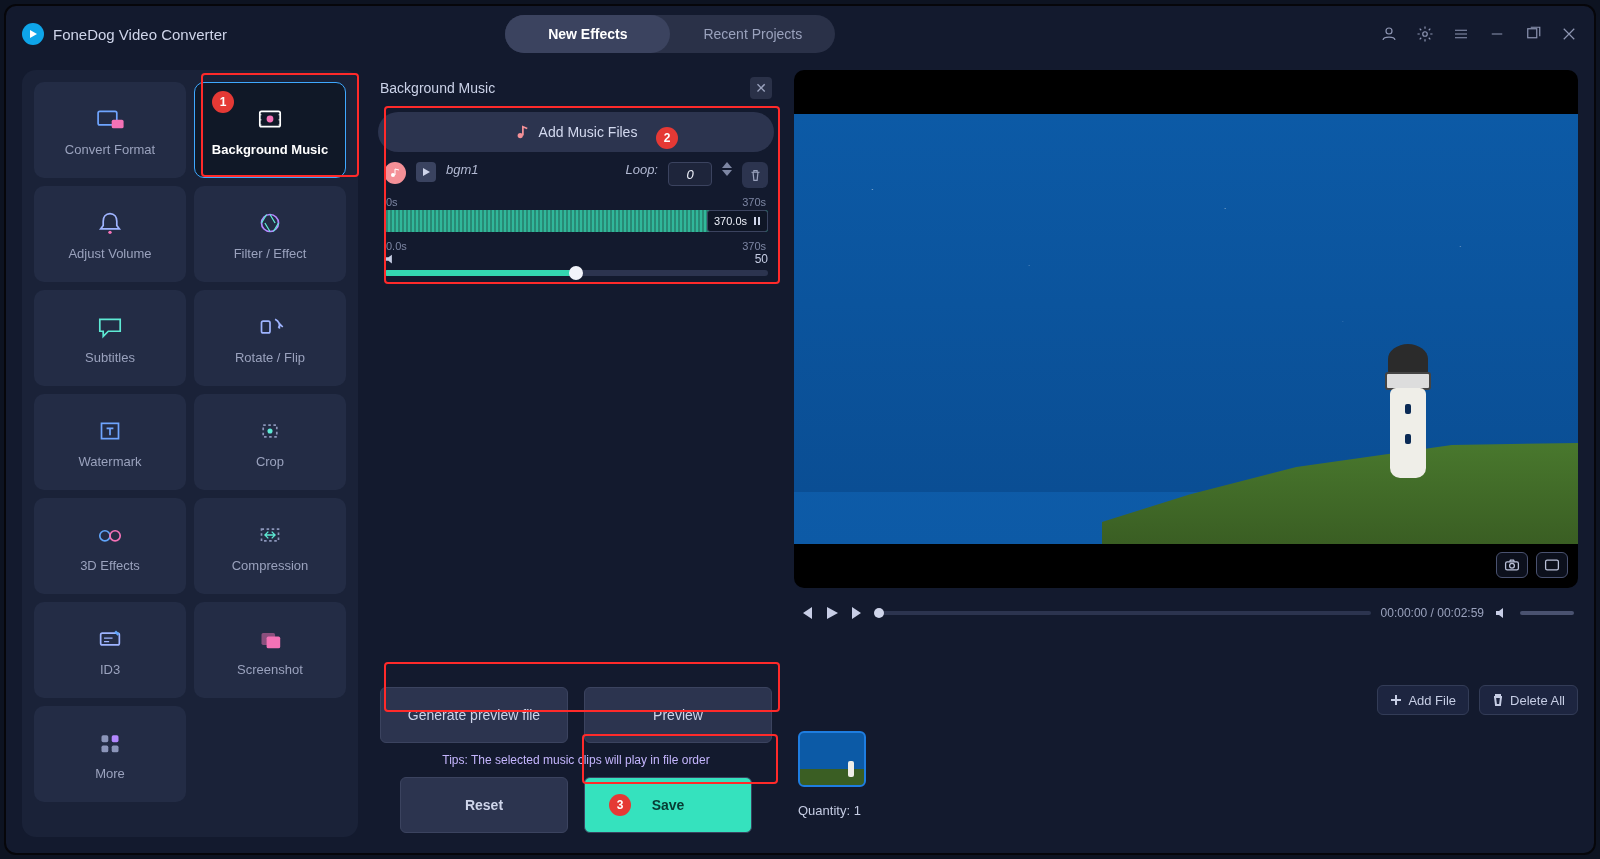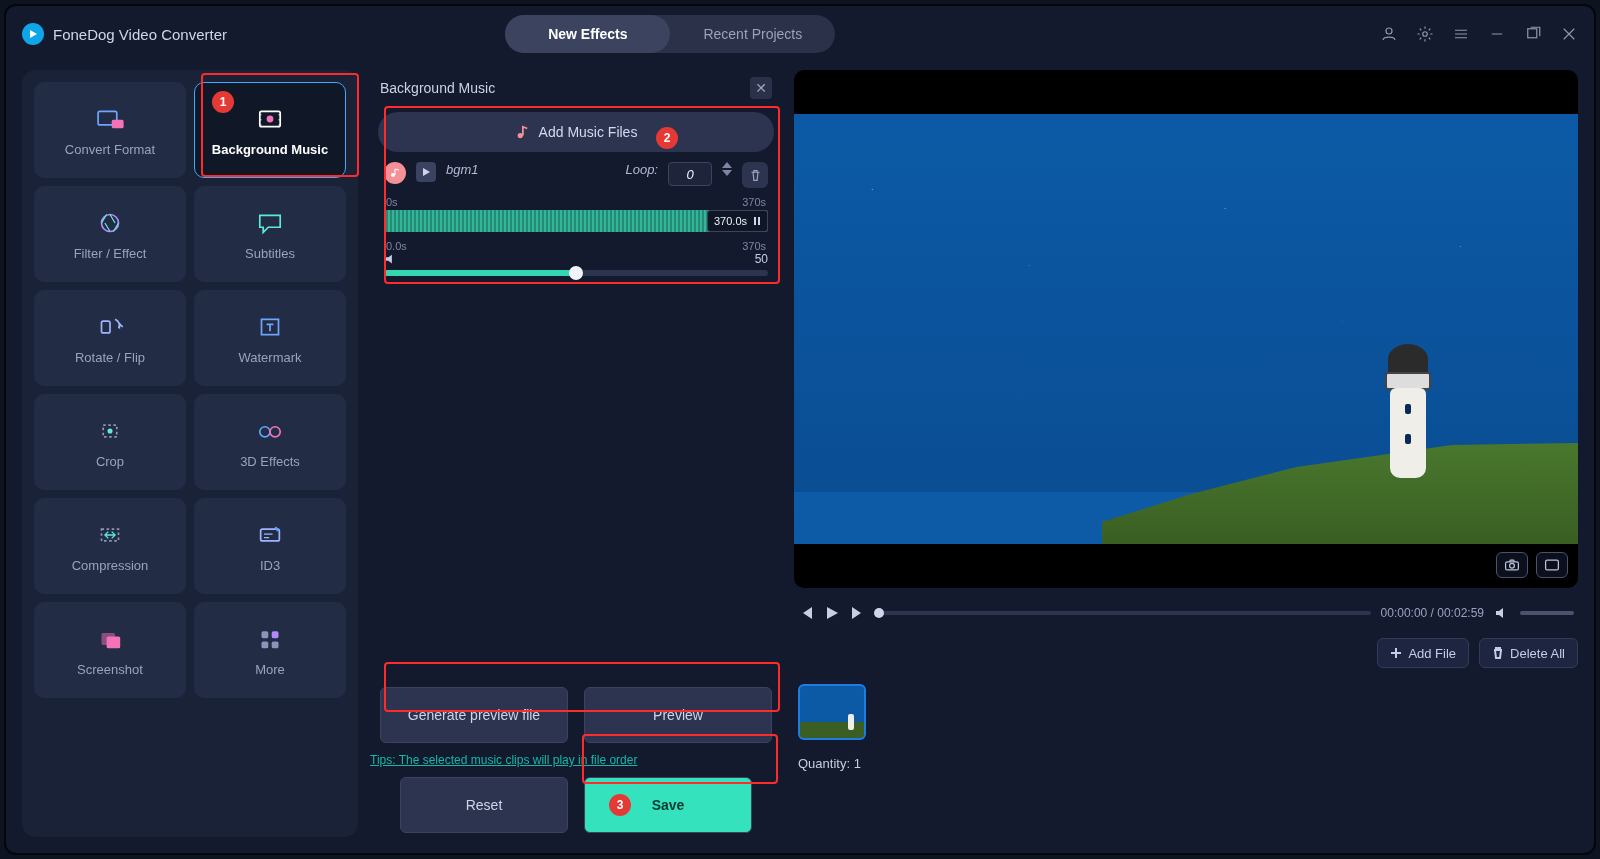--- a/index.html
+++ b/index.html
@@ -151,21 +151,21 @@
 
 .center-footer {
   padding-bottom:4px;
 }
 .btn-row { display:flex; gap:16px; padding: 0 10px; }
 .btn {
   flex:1; height:56px; background:#2c344f; border:1px solid #3b435f; border-radius:6px;
   display:flex;align-items:center;justify-content:center; color:#cfd5ea;font-size:14px;cursor:pointer;
 }
 .btn.save { background:#35e2be; color:#073b33; font-weight:600; position:relative; }
-.tips { font-size:12px;color:#14b8a6;margin:10px 0;text-decoration:underline; }
+.tips { text-align:center;font-size:12px;color:#c4b5fd;margin:10px 0; }
 
 
 .right {
   flex:1; display:flex; flex-direction:column; gap:10px;
 }
 .preview {
   background:#000; border-radius:10px; height:518px; position:relative; overflow:hidden;
 }
 .scene { position:absolute; left:0; right:0; top:44px; bottom:44px; }
 .sky { position:absolute; inset:0; background:linear-gradient(#1164b7,#0f5fae 40%,#0d5aa6); }
@@ -203,21 +203,21 @@
 }
 .tp-ic{width:16px;height:16px;fill:#c8cee6;cursor:pointer;}
 .seek { flex:1; height:4px;background:#2c344f;border-radius:2px;position:relative; }
 .seek-dot{position:absolute;left:0;top:50%;transform:translate(-2px,-50%);width:10px;height:10px;border-radius:50%;background:#cfd5ea;}
 .vol-ic{width:16px;height:16px;fill:#c8cee6;}
 .vol-mini{width:54px;height:4px;background:#4a5270;border-radius:2px;}
 
 .file-actions { display:flex; justify-content:flex-end; gap:10px;}
 .chip {
   height:30px; background:#1d2540; border:1px solid #333c57; border-radius:6px;
-  display:flex;align-items:center;gap:6px;padding:0 12px;font-size:13px;color:#c6cde4;cursor:pointer;
+  display:flex;align-items:center;gap:6px;padding:0 12px;font-size:13px;color:#c6cde4;cursor:pointer;margin-top:47px;
 }
 .chip svg{width:12px;height:12px;stroke:#c6cde4;fill:none;stroke-width:2;}
 
 .clips-row { display:flex; align-items:flex-start; gap:12px; padding: 6px 4px 0 4px; }
 .clip-thumb {
   width:68px;height:56px;border:2px solid #1e7de0;border-radius:6px;
   cursor:pointer;
 }
 .quantity { font-size:13px; color:#c6cde4; margin-top:6px; }
 
@@ -278,20 +278,27 @@
       <div class="tile active" style="position:relative;">
         <svg class="tile-icon" viewBox="0 0 40 30">
             <rect x="8" y="6" width="24" height="18" rx="2" fill="none" stroke="#fff" stroke-width="2"></rect>
             <circle cx="20" cy="15" r="4" fill="#f472b6"></circle>
             <path d="M8 10h2M8 16h2M8 22h2M30 10h2M30 16h2M30 22h2" stroke="#fff"></path>
           </svg>
         <span>Background Music</span>
       </div>
       <div class="tile">
         <svg class="tile-icon" viewBox="0 0 40 30">
+            <path d="M20 4c-5 0-8 4-8 9v5l-3 4h22l-3-4v-5c0-5-3-9-8-9z" fill="none" stroke="#9fb4ff" stroke-width="2"></path>
+            <circle cx="20" cy="26" r="2" fill="#f472b6"></circle>
+          </svg>
+        <span>Adjust Volume</span>
+      </div>
+      <div class="tile">
+        <svg class="tile-icon" viewBox="0 0 40 30">
             <circle cx="20" cy="15" r="10" fill="none" stroke="#b388ff" stroke-width="2"></circle>
             <path d="M20 5l6 10M30 15l-6 10M20 25l-6-10M10 15l6-10" stroke="#5eead4" stroke-width="1.5"></path>
           </svg>
         <span>Filter / Effect</span>
       </div>
       <div class="tile">
         <svg class="tile-icon" viewBox="0 0 40 30">
             <path d="M8 6h24v14H18l-6 6v-6H8z" fill="none" stroke="#5eead4" stroke-width="2"></path>
           </svg>
         <span>Subtitles</span>
@@ -439,21 +446,21 @@
         </div>
       </div>
 
       <div class="center-footer">
         <div class="btn-row" style="position:relative;">
           <div class="btn">Generate preview file</div>
           <div class="btn">Preview</div>
         </div>
         <div class="tips">Tips: The selected music clips will play in file order</div>
         <div class="btn-row">
-          <div class="btn" style="flex:0.9;margin-left:20px;">Reset</div>
+          <div class="btn" style="flex:0.9;margin-left:20px;font-weight:bold;">Reset</div>
           <div class="btn save" style="flex:0.9;margin-right:20px;position:relative;">
             <div class="badge" style="position:absolute;left:24px;">3</div>
             <span>Save</span>
           </div>
         </div>
       </div>
     </div>
 
     <div class="right">
       <div class="preview">

